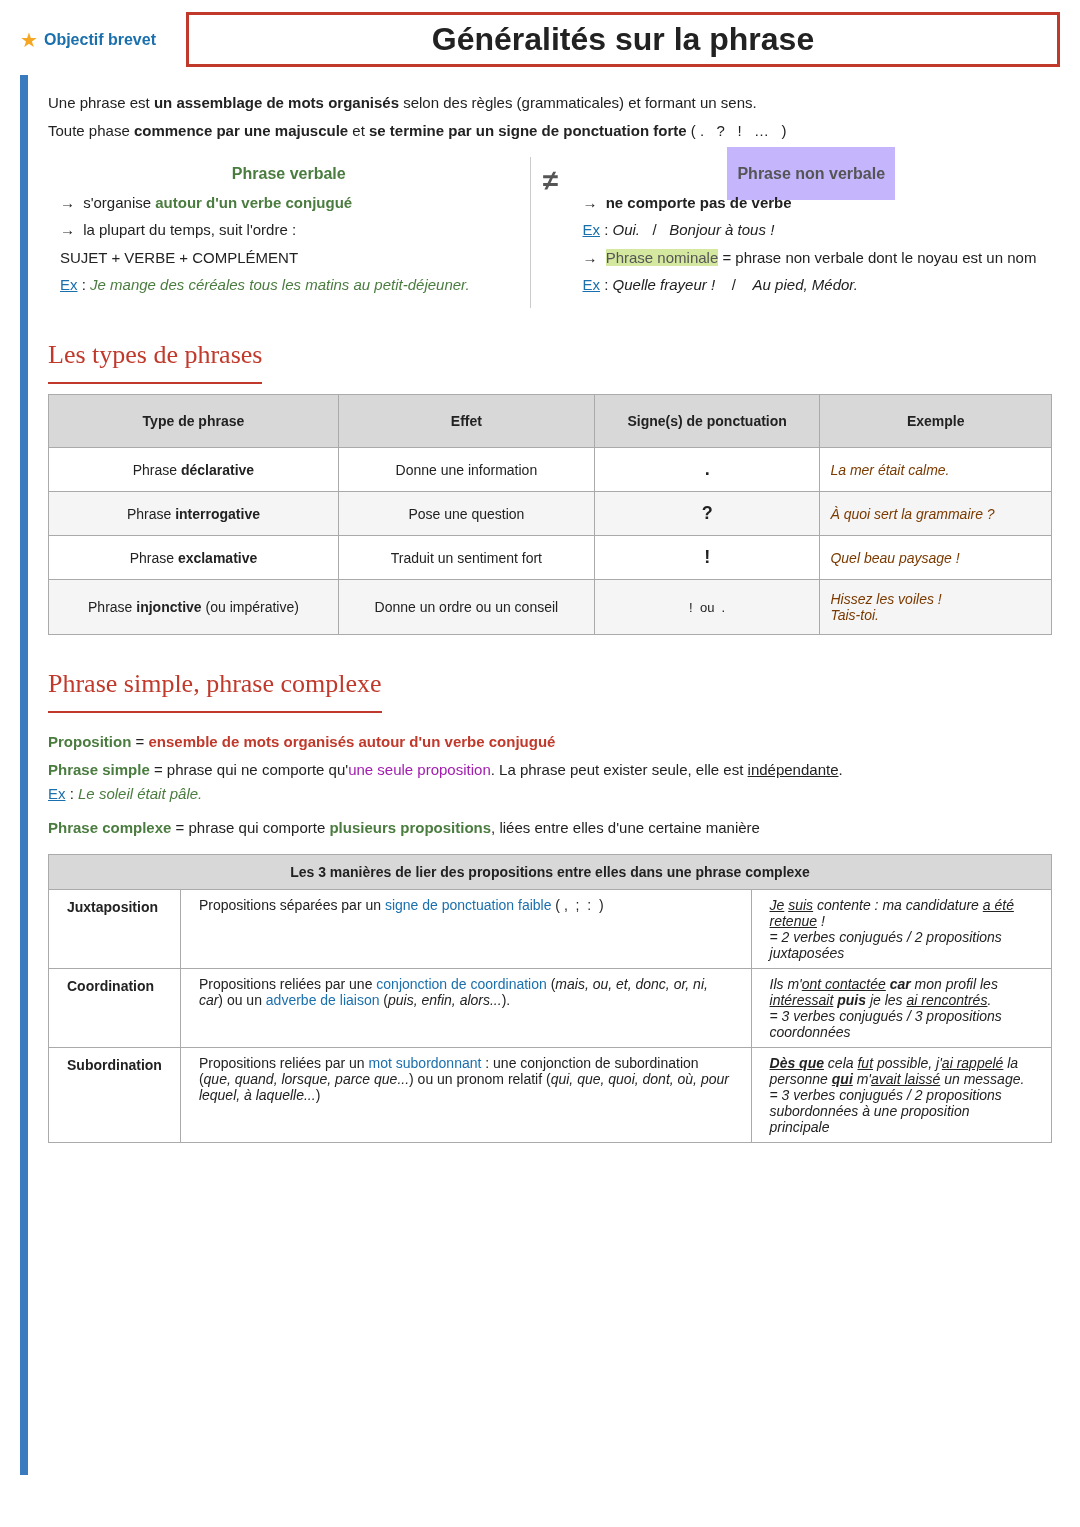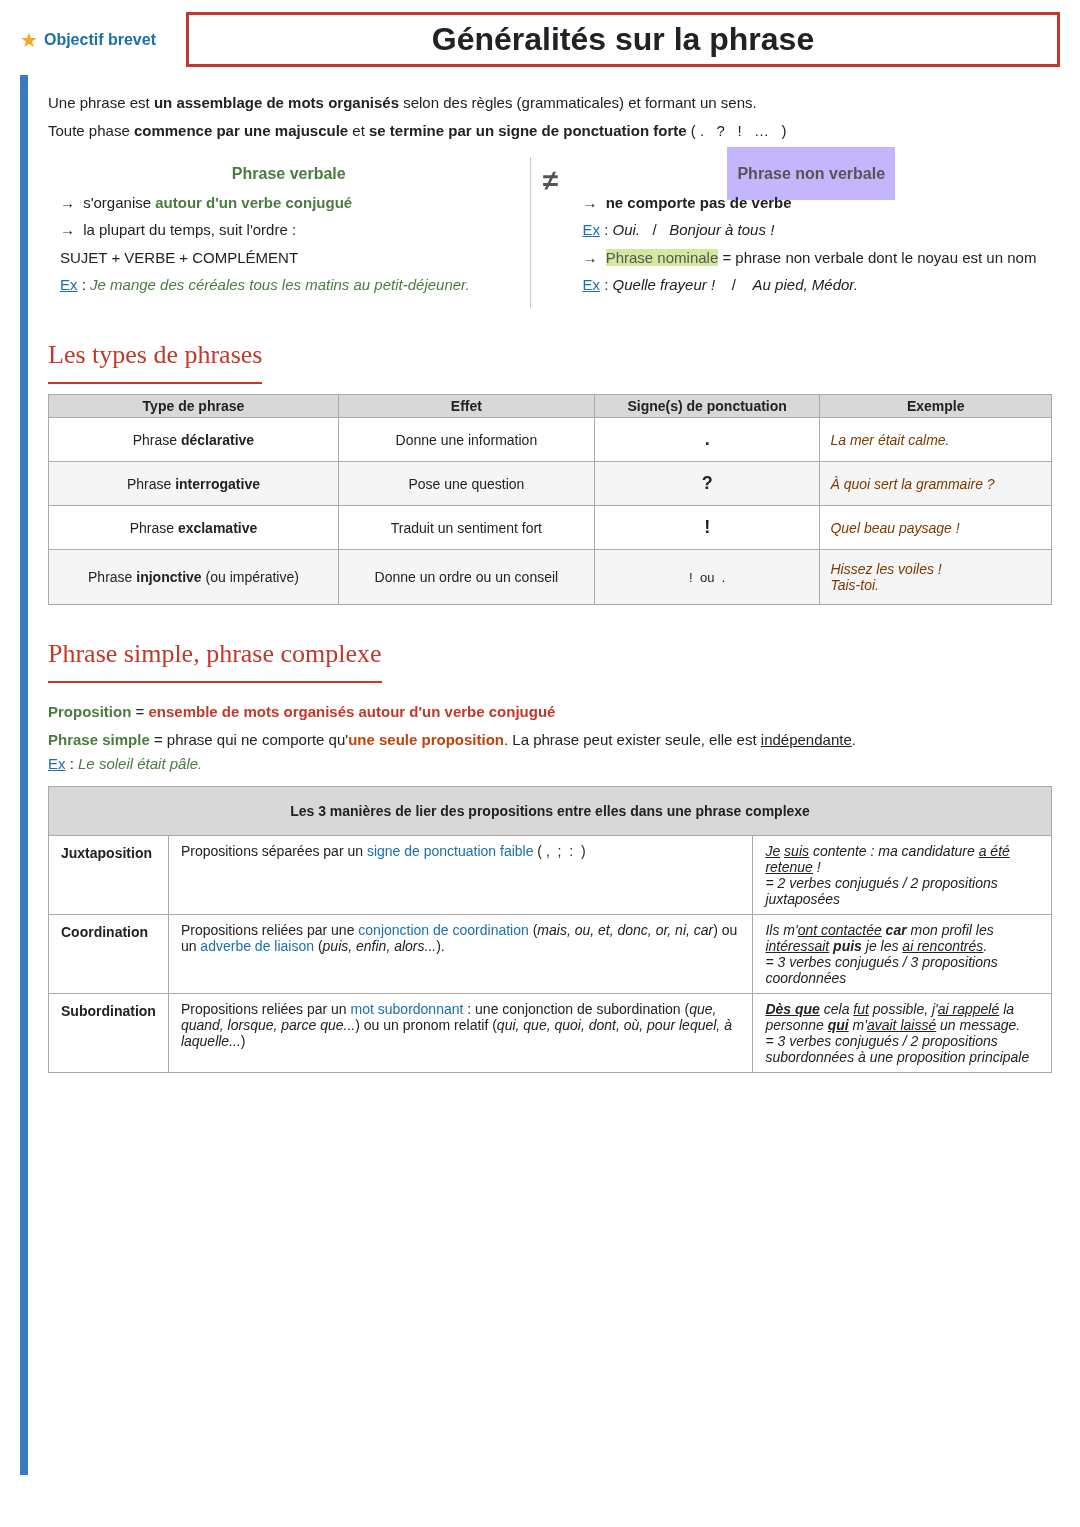--- a/index.html
+++ b/index.html
@@ -115,21 +115,21 @@
     
     .phrase-table {
       width: 100%;
       border-collapse: collapse;
       margin-bottom: 20px;
       font-size: 14px;
     }
     .phrase-table th {
       background: #d8d8d8;
       border: 1px solid #aaa;
-      padding: 3px 10px;
+      padding: 18px 10px;
       text-align: center;
       font-weight: bold;
     }
     .phrase-table td {
       border: 1px solid #aaa;
       padding: 11px 10px;
       vertical-align: middle;
     }
     .phrase-table td:first-child { text-align: center; }
     .phrase-table td:nth-child(2) { text-align: center; }
@@ -156,41 +156,41 @@
       width: 100%;
       border-collapse: collapse;
       font-size: 14px;
       margin-top: 8px;
     }
     .complexe-table .table-header-row td {
       background: #d8d8d8;
       text-align: center;
       font-weight: bold;
       border: 1px solid #aaa;
-      padding: 16px 10px;
+      padding: 9px 10px;
     }
     .complexe-table td {
       border: 1px solid #aaa;
-      padding: 7px 12px;
+      padding: 7px 18px;
       vertical-align: top;
     }
     .complexe-table .row-label {
       font-weight: bold;
       white-space: nowrap;
       vertical-align: top;
       padding-top: 9px;
     }
     .complexe-table .ex-col {
       color: #222;
       font-style: italic;
     }
 
     
     .c-green { color: #4a7c3f; font-weight: bold; }
-    .c-orange { color: #c2410c; font-weight: bold; text-align: center; }
+    .c-orange { color: #a21caf; font-weight: normal; text-align: center; }
     .c-red { color: #c0392b; font-weight: bold; }
     .c-blue { color: #1a6fad; font-weight: normal; }
     .underline { text-decoration: underline; }
     .ex-label { color: #1a6fad; text-decoration: underline; font-weight: normal; }
     .ex-text { color: #4a7c3f; font-style: italic; }
 
     
     .arrow { color: #222; margin-right: 4px; }
   </style>
 </head>
@@ -308,20 +308,25 @@
 
     <div class="phrase-simple-block">
       <p>
         <span class="c-green">Phrase simple</span> = phrase qui ne comporte qu'<span class="c-orange">une seule proposition</span>. La phrase peut exister seule, elle est <span class="underline">indépendante</span>.
       </p>
       <p>
         <span class="ex-label">Ex</span> : <em style="color:#4a7c3f;">Le soleil était pâle.</em>
       </p>
     </div>
 
+    <div class="phrase-complexe-block">
+      <p>
+        <span class="c-green">Phrase complexe</span> = phrase qui comporte <span class="c-green">plusieurs propositions</span>, liées entre elles d'une certaine manière
+      </p>
+    </div>
 
     <table class="complexe-table">
       <tbody>
           <tr class="table-header-row">
         <td colspan="3">Les 3 manières de lier des propositions entre elles dans une phrase complexe</td>
       </tr>
 
       <tr>
         <td class="row-label">Juxtaposition</td>
         <td>

